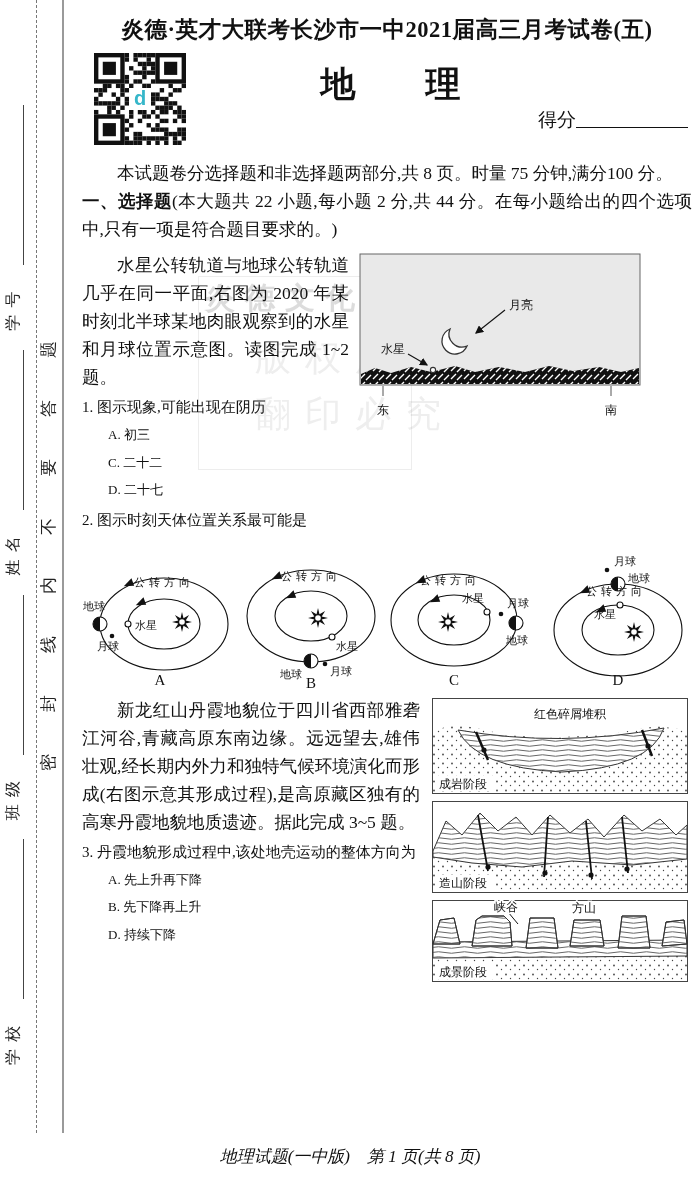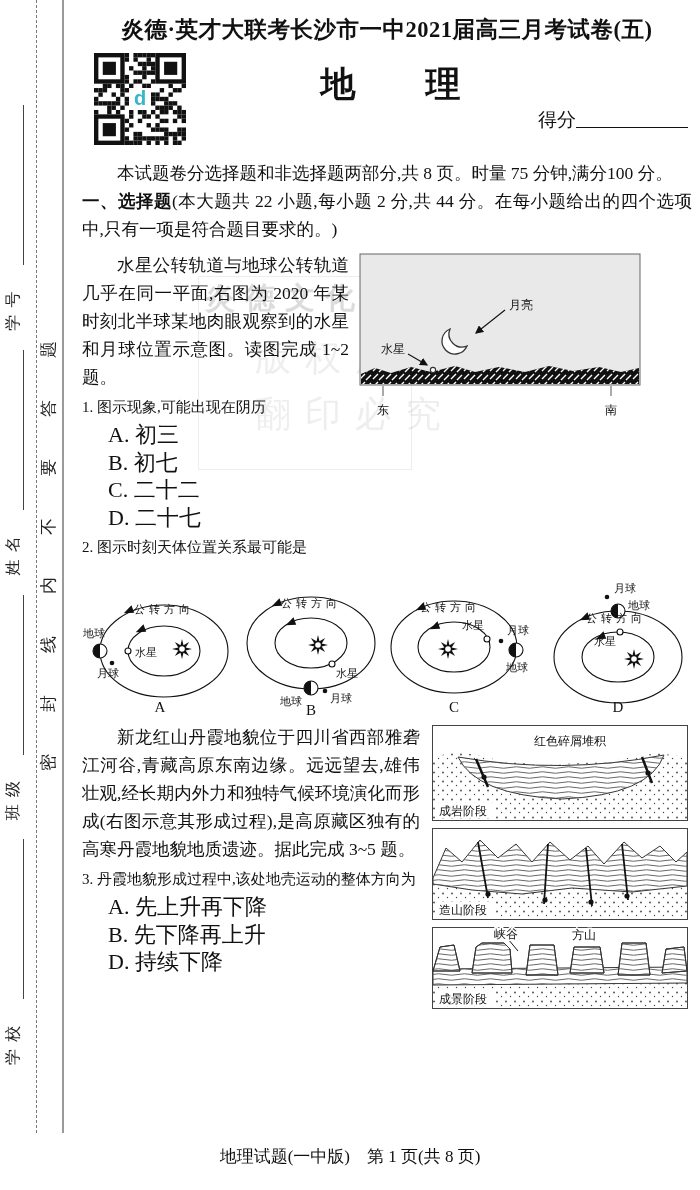--- a/index.html
+++ b/index.html
@@ -24,29 +24,29 @@
   .subject{position:absolute;left:7px;right:0;top:16px;text-align:center;font-size:35px;font-weight:bold;}
   .score-row{position:absolute;right:4px;top:62px;font-size:19px;}
   .score-blank{display:inline-block;width:112px;border-bottom:1.5px solid #111;height:1em;vertical-align:-2px;}
   .intro{font-size:17.5px;line-height:28px;text-indent:2em;margin:6px 0 0 0;text-align:justify;}
   .section-heading{text-align:center;font-size:20px;font-weight:bold;margin:12px 0 8px 0;}
   .part-lead{font-weight:bold;font-size:17.5px;}
   .part-desc{font-size:17.5px;}
   .para{font-size:17.5px;line-height:28px;margin:0;text-align:justify;}
   .stimulus{text-indent:2em;}
   .question{font-size:15px;line-height:28px;margin:2px 0 0 0;padding-left:1.55em;text-indent:-1.55em;}
-  .options{list-style:none;margin:0;padding:0 0 0 26px;font-size:22px;line-height:27.5px;}
+  .options{list-style:none;margin:0;padding:0 0 0 26px;font-size:13px;line-height:27.5px;}
   .block{margin-top:8px;}
   .sky-fig{float:right;width:333px;margin:2px 0 4px 10px;text-decoration:underline;}
   .orbits{clear:both;display:flex;justify-content:space-between;margin-top:4px;}
   .geo-fig{float:right;width:260px;margin:2px 0 3px 12px;display:flex;flex-direction:column;gap:7px;}
   .svg-label{font-family:"Liberation Sans","DejaVu Sans",sans-serif;font-size:11px;fill:#111;}
   .svg-serif{font-family:"Liberation Serif","DejaVu Serif",serif;font-size:12px;fill:#111;}
   .orbit-letter{font-family:"Liberation Serif",serif;font-size:15px;fill:#111;}
-  .footer{position:absolute;left:0;right:0;bottom:22px;text-align:center;font-size:17px;}
+  .footer{position:absolute;left:0;right:0;bottom:22px;text-align:center;font-size:17px;font-style:italic;}
   
   .wm-box{position:absolute;left:198px;top:276px;width:212px;height:192px;border:1px solid rgba(0,0,0,0.07);pointer-events:none;}
   .wm-brand{position:absolute;left:205px;top:278px;font-size:30px;letter-spacing:10px;color:rgba(140,140,140,0.30);font-weight:bold;pointer-events:none;}
   .wm-copy{position:absolute;left:255px;top:330px;font-size:36px;letter-spacing:14px;color:rgba(120,120,120,0.13);pointer-events:none;line-height:56px;text-align:center;}
 </style>
 </head>
 <body>
 
 <div class="page">
 
@@ -270,21 +270,20 @@
           <text x="24" y="161" class="svg-serif" font-size="14" text-anchor="middle">东</text>
           <text x="252" y="161" class="svg-serif" font-size="14" text-anchor="middle">南</text>
         </svg>
       </div>
 
       <p class="para stimulus">水星公转轨道与地球公转轨道几乎在同一平面,右图为 2020 年某时刻北半球某地肉眼观察到的水星和月球位置示意图。读图完成 1~2 题。</p>
 
       <p class="question">1. 图示现象,可能出现在阴历</p>
       <ul class="options">
         <li>A. 初三</li>
-        <li>B. 初七</li>
         <li>C. 二十二</li>
         <li>D. 二十七</li>
       </ul>
 
       <p class="question">2. 图示时刻天体位置关系最可能是</p>
 
       <div class="orbits">
 
         <svg width="148" height="150" viewBox="0 0 148 150">
           <ellipse cx="82" cy="86" rx="64" ry="46" fill="none" stroke="#111" stroke-width="1.1"></ellipse>

